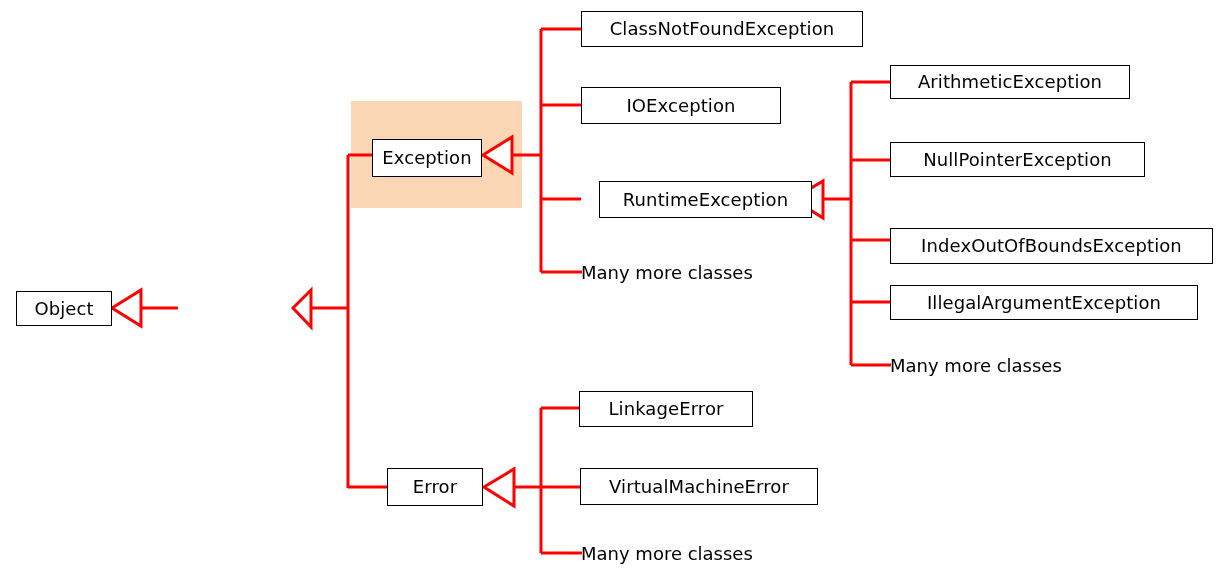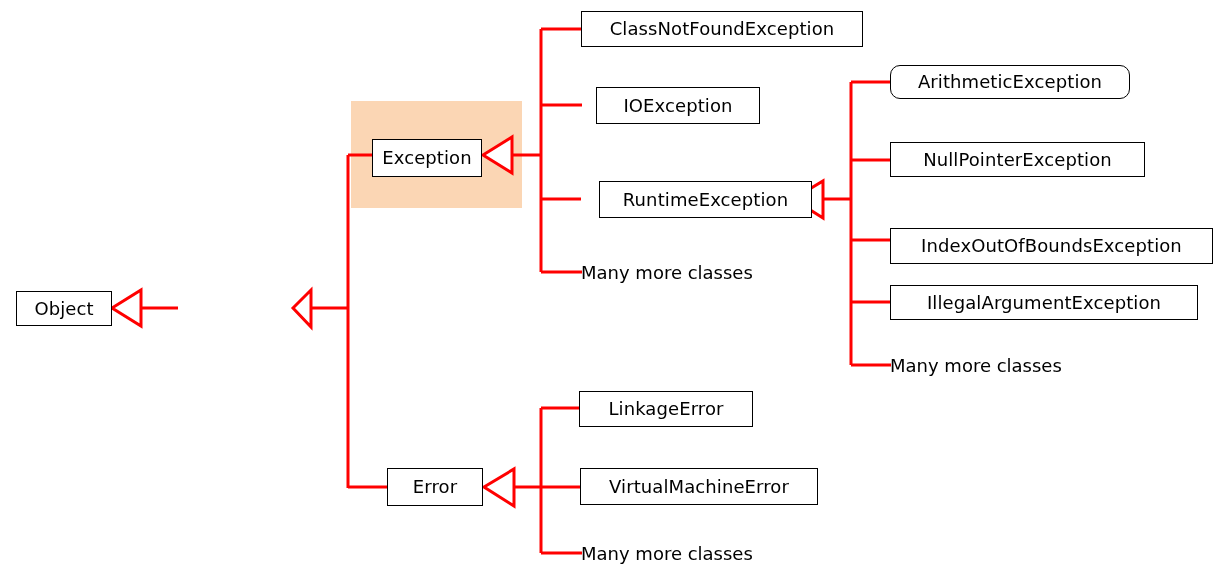--- a/index.html
+++ b/index.html
@@ -110,25 +110,25 @@
 
   <div class="node" id="node-object" style="left: 16px; top: 291px; width: 96px; height: 35px;">Object</div>
 
 
   <div class="node" id="node-exception" style="left: 372px; top: 139px; width: 110px; height: 38px;">Exception</div>
 
   <div class="node" id="node-error" style="left: 387px; top: 468px; width: 96px; height: 38px;">Error</div>
 
   <div class="node" id="node-class_not_found_exception" style="left: 581px; top: 11px; width: 282px; height: 36px;">ClassNotFoundException</div>
 
-  <div class="node" id="node-io_exception" style="left: 581px; top: 87px; width: 164px; height: 37px; margin-left: 15px;">IOException</div>
+  <div class="node" id="node-io_exception" style="left: 581px; top: 87px; width: 200px; height: 37px;">IOException</div>
 
   <div class="node" id="node-runtime_exception" style="left: 599px; top: 181px; width: 213px; height: 37px;">RuntimeException</div>
 
-  <div class="node" id="node-arithmetic_exception" style="left: 890px; top: 65px; width: 240px; height: 34px; border-radius: 10px;">ArithmeticException</div>
+  <div class="node" id="node-arithmetic_exception" style="left: 890px; top: 65px; width: 240px; height: 34px;">ArithmeticException</div>
 
   <div class="node" id="node-null_pointer_exception" style="left: 890px; top: 142px; width: 255px; height: 35px;">NullPointerException</div>
 
   <div class="node" id="node-index_out_of_bounds_exception" style="left: 890px; top: 228px; width: 323px; height: 36px;">IndexOutOfBoundsException</div>
 
   <div class="node" id="node-illegal_argument_exception" style="left: 890px; top: 285px; width: 308px; height: 35px;">IllegalArgumentException</div>
 
   <div class="node" id="node-linkage_error" style="left: 579px; top: 391px; width: 174px; height: 36px;">LinkageError</div>
 
   <div class="node" id="node-virtual_machine_error" style="left: 580px; top: 468px; width: 238px; height: 37px;">VirtualMachineError</div>

